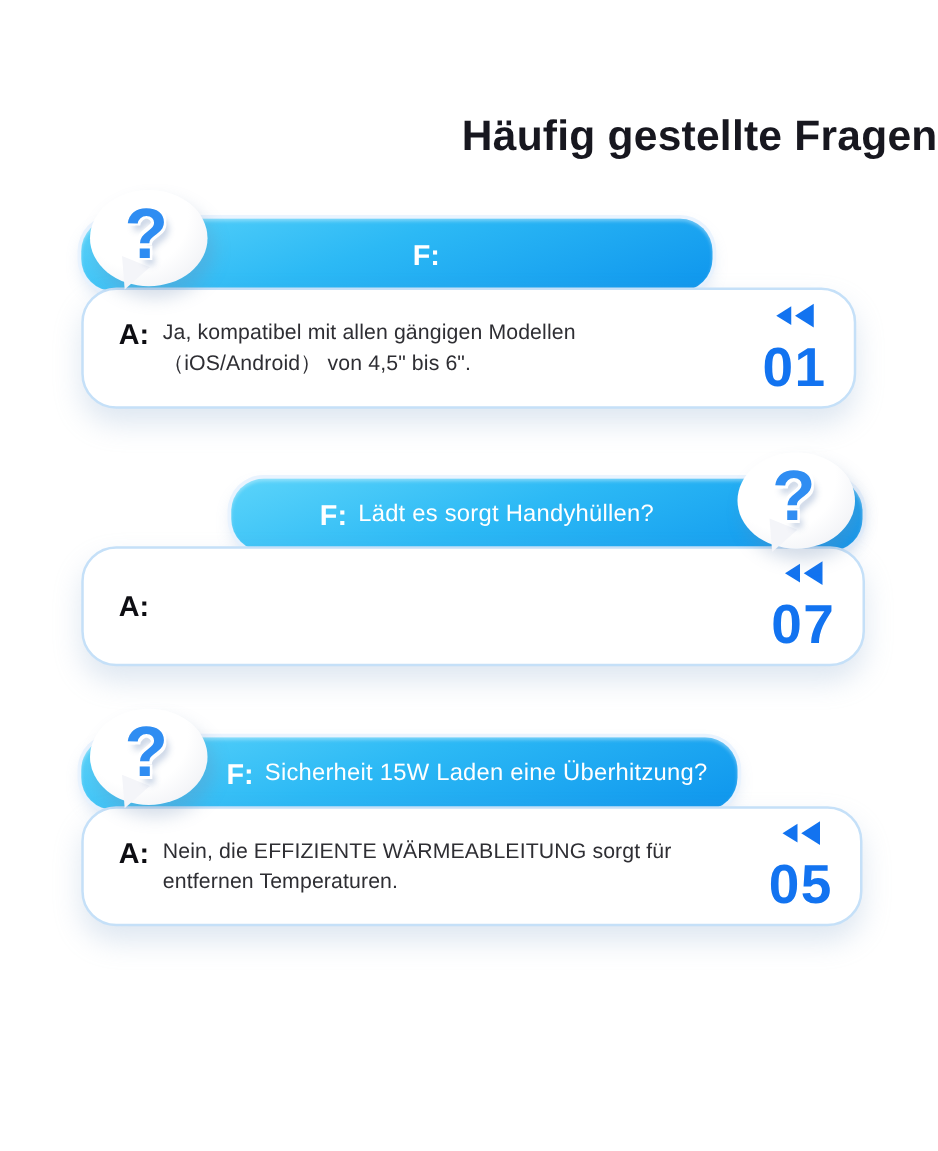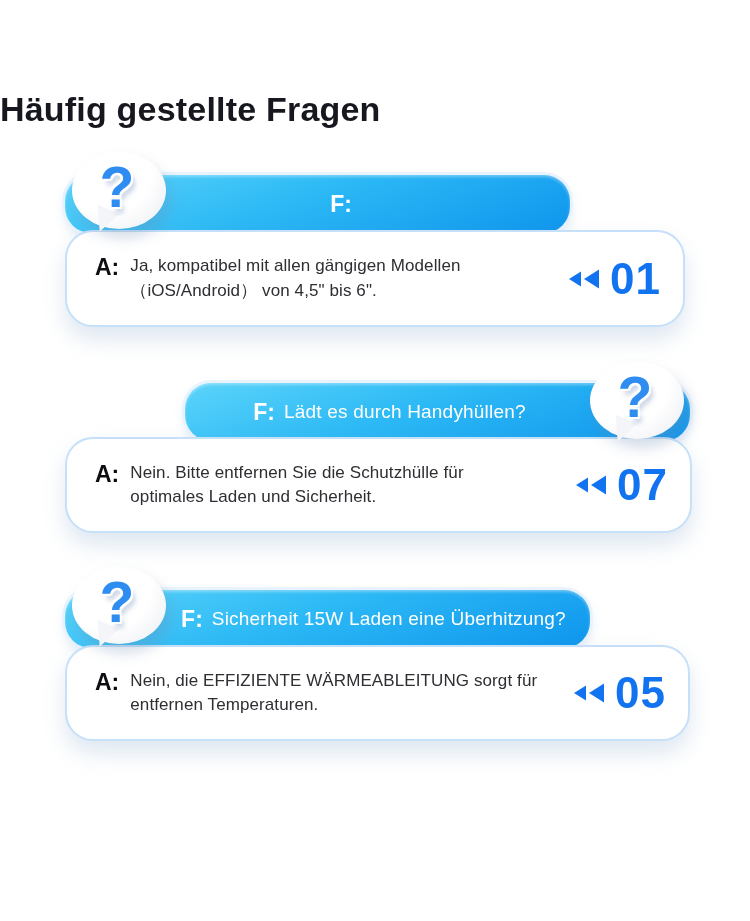--- a/index.html
+++ b/index.html
@@ -6,21 +6,21 @@
   html,body { background:#ffffff; }
   body {
     font-family:"Liberation Sans","DejaVu Sans",sans-serif;
     width:750px; height:921px; position:relative; overflow:hidden;
   }
   .page { position:absolute; inset:0; width:750px; height:921px; background:#ffffff; }
 
   
   .title {
     position:absolute; top:90px; left:0; width:750px;
-    text-align:left; font-size:34px; font-weight:700;
+    text-align:right; font-size:34px; font-weight:700;
     color:#17171f; letter-spacing:.2px;
   }
 
   
   .card { position:absolute; left:0; width:750px; height:200px; }
   .card-1 { top:150px; }
   .card-2 { top:360px; }
   .card-3 { top:565px; }
 
   
@@ -51,21 +51,21 @@
 
   .aleft { display:flex; align-items:flex-start; padding-left:28px; }
   .aprefix { font-size:23px; font-weight:700; color:#0d0d12; margin-right:11px; line-height:1.15; }
   .atext {
     font-size:17px; line-height:1.42; color:#2e2e33;
     white-space:pre-line; letter-spacing:.1px;
   }
 
   .numgroup {
     position:absolute; right:22px; top:50%; transform:translateY(-50%);
-    display:flex; align-items:center; gap:9px;
+    display:flex; align-items:center; gap:9px;flex-direction:column;
   }
   .rewind { display:block; }
   .num {
     font-size:44px; font-weight:700; color:#1273f0;
     letter-spacing:1px; line-height:1;
   }
 
   
   .qbubble { position:absolute; width:96px; height:92px; z-index:3; }
   .card-1 .qbubble { left:72px;  top:0; }
@@ -117,27 +117,25 @@
     <div class="qbubble">
       <div class="bbody"></div>
       <div class="btail"></div>
       <span class="bq">?</span>
     </div>
   </section>
 
   <section class="card card-2">
     <div class="qheader">
       <span class="qprefix">F:</span>
-      <span class="qtext">Lädt es durch Handyhüllen?</span>
+      <span class="qtext">Lädt es sorgt Handyhüllen?</span>
     </div>
     <div class="acard">
       <div class="aleft">
         <span class="aprefix">A:</span>
-        <p class="atext">Nein. Bitte entfernen Sie die Schutzhülle für
-optimales Laden und Sicherheit.</p>
       </div>
       <div class="numgroup">
         <svg class="rewind" width="34" height="22" viewBox="0 0 34 22">
           <polygon points="14,3.5 2,11 14,18.5" fill="#1273f0"></polygon>
           <polygon points="32,1.5 17,11 32,20.5" fill="#1273f0"></polygon>
         </svg>
         <span class="num">07</span>
       </div>
     </div>
     <div class="qbubble">

